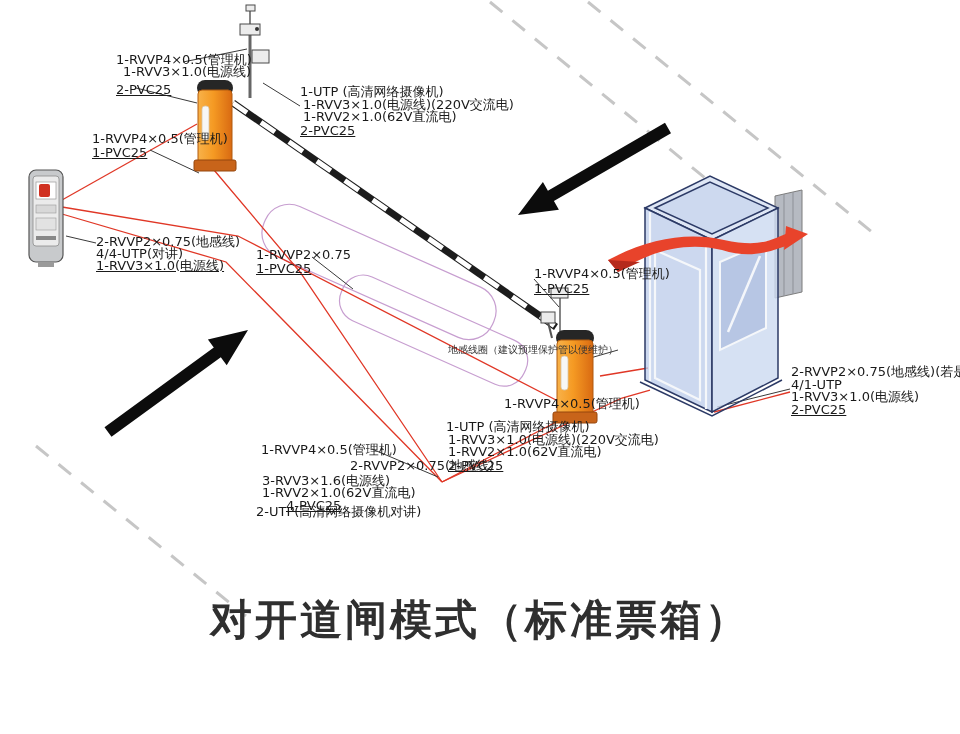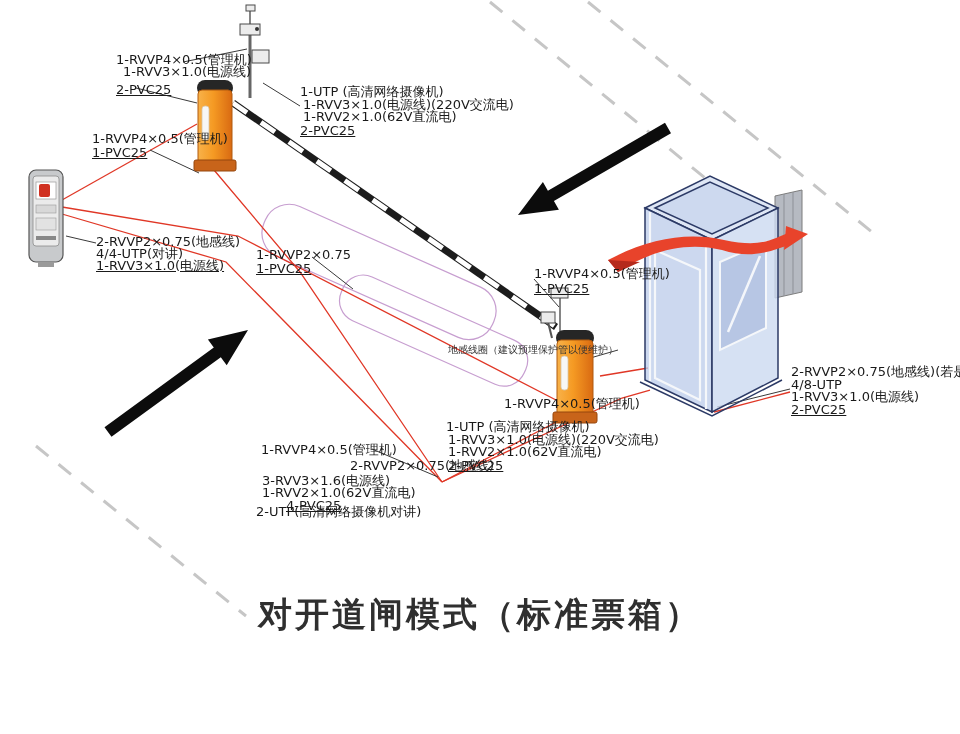--- a/index.html
+++ b/index.html
@@ -19,21 +19,21 @@
   .pole-thin{stroke:#666;stroke-width:1.6;fill:none;}
   .devbox{fill:#ececec;stroke:#4a4a4a;stroke-width:1;}
   .booth-face{stroke:#2c3a66;stroke-width:1.5;}
   .booth-frame{stroke:#f5f7fa;stroke-width:2.2;fill:none;}
   .ribbon{fill:var(--ribbon);}
   .lbl{position:absolute;font-size:13px;line-height:1.25;color:var(--label);
        white-space:nowrap;letter-spacing:0;}
   .lbl.u{text-decoration:underline;}
   .lbl.sm{font-size:10px;color:#333;}
   .title{position:absolute;left:0;right:0;top:592px;text-align:center;
-         font-size:34px;font-weight:600;color:var(--title);letter-spacing:3px;}
+         font-size:42px;font-weight:600;color:var(--title);letter-spacing:3px;}
 </style>
 </head>
 <body>
 
 <div class="stage">
 
   <svg width="960" height="734" viewBox="0 0 960 734">
     <defs>
       <linearGradient id="gradOrange" x1="0" y1="0" x2="1" y2="0">
         <stop offset="0" stop-color="#f8b24a"></stop>
@@ -177,20 +177,20 @@
       <div class="lbl" style="left: 448px; top: 432px;">1-RVV3×1.0(电源线)(220V交流电)</div>
       <div class="lbl" style="left: 448px; top: 444px;">1-RVV2×1.0(62V直流电)</div>
       <div class="lbl u" style="left: 448px; top: 458px;">2-PVC25</div>
       <div class="lbl" style="left: 261px; top: 442px;">1-RVVP4×0.5(管理机)</div>
       <div class="lbl" style="left: 256px; top: 456px; margin-top: 48px;">2-UTP(高清网络摄像机对讲)</div>
       <div class="lbl" style="left: 350px; top: 458px;">2-RVVP2×0.75(地感线)</div>
       <div class="lbl" style="left: 262px; top: 473px;">3-RVV3×1.6(电源线)</div>
       <div class="lbl" style="left: 262px; top: 485px;">1-RVV2×1.0(62V直流电)</div>
       <div class="lbl u" style="left: 262px; top: 498px; margin-left: 24px;">4-PVC25</div>
       <div class="lbl" style="left: 791px; top: 364px;">2-RVVP2×0.75(地感线)(若是设备之间距离较远的)</div>
-      <div class="lbl" style="left: 791px; top: 377px;">4/8-UTP</div>
+      <div class="lbl" style="left: 791px; top: 377px;">4/1-UTP</div>
       <div class="lbl" style="left: 791px; top: 389px;">1-RVV3×1.0(电源线)</div>
       <div class="lbl u" style="left: 791px; top: 402px;">2-PVC25</div>
     </div>
 
   <div class="title">对开道闸模式（标准票箱）</div>
 
 </div>
 
 </body></html>

